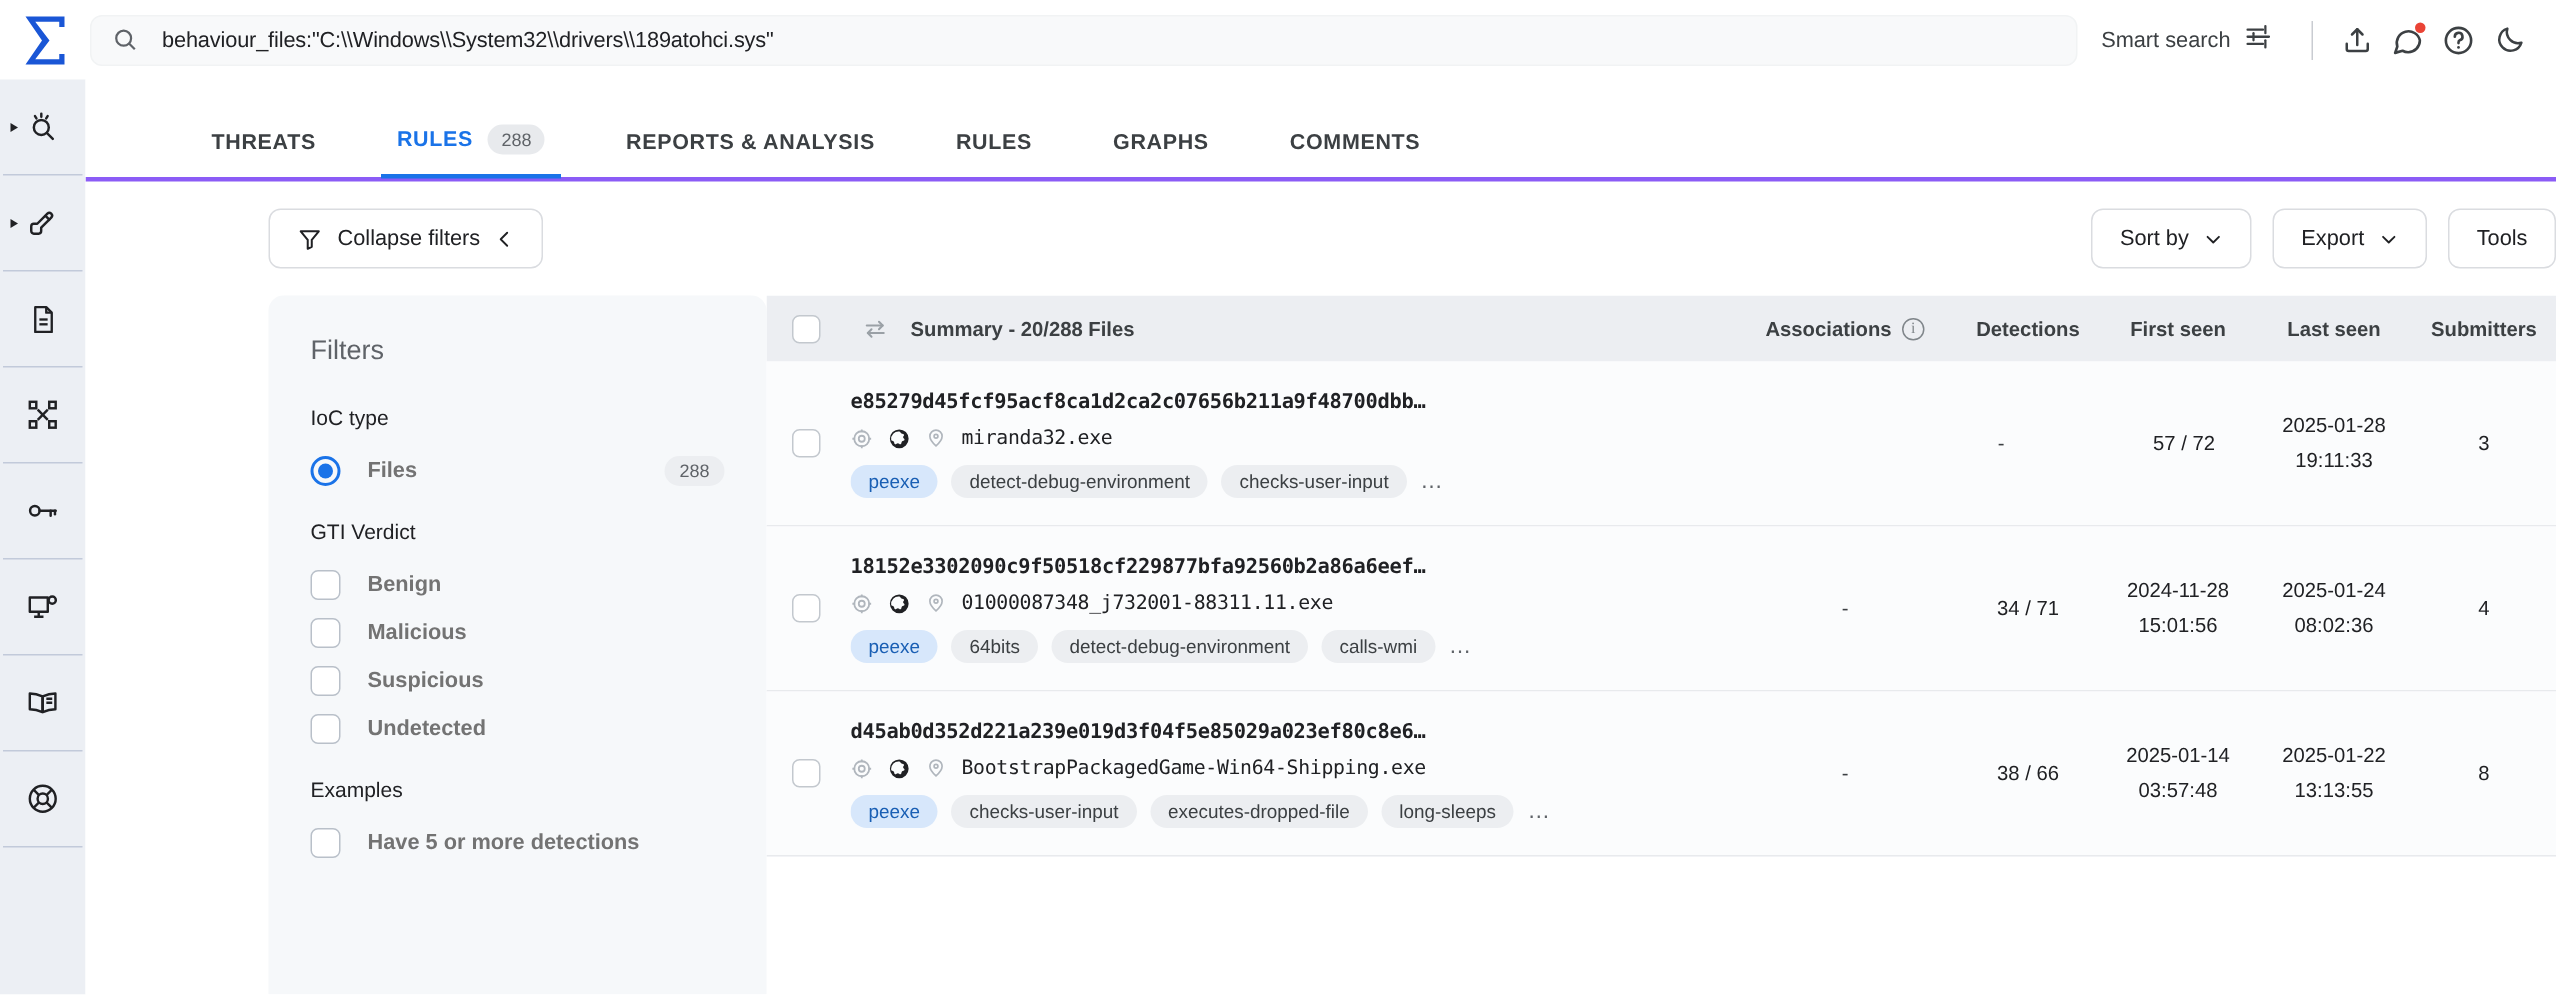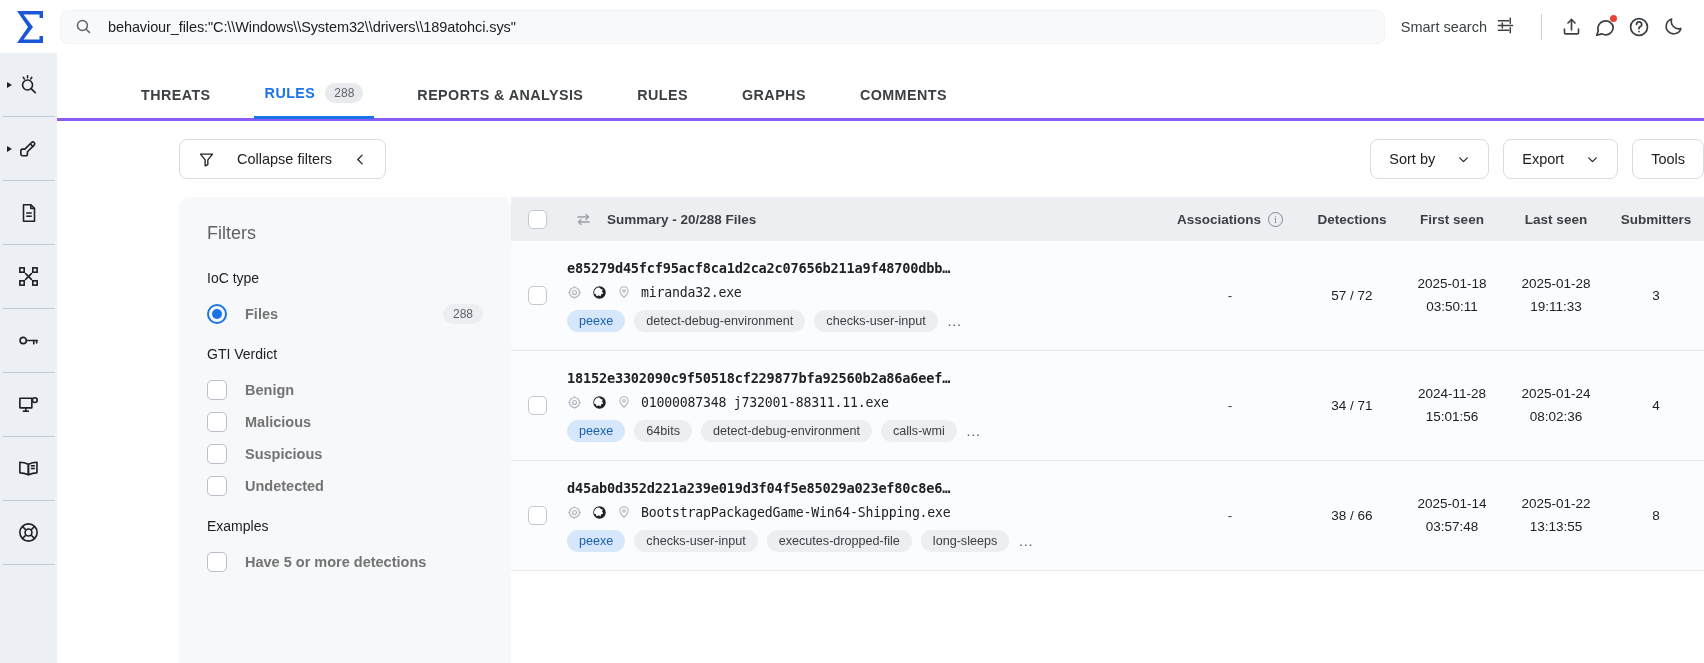--- a/index.html
+++ b/index.html
@@ -106,21 +106,21 @@
     font-size: 12px; font-weight: normal; letter-spacing: 0;
   }
 
   .toolbar {
     height: 76px; min-height: 76px;
     display: flex; align-items: center;
     padding: 0 0 0 122px;
   }
   .btn {
     height: 40px; border: 1px solid #dadce0; border-radius: 8px;
-    background: #ffffff; display: flex; align-items: center; gap: 22px;
+    background: #ffffff; display: flex; align-items: center; gap: 10px;
     padding: 12px 18px; font-size: 14.5px; color: #202124; cursor: pointer;
     white-space: nowrap;
   }
   .toolbar-right { margin-left: auto; display: flex; gap: 14px; padding-right: 0; }
 
   .content { flex: 1; display: flex; min-height: 0; padding-left: 122px; }
 
   
   .filters {
     width: 332px; min-width: 332px;
@@ -525,24 +525,20 @@
               <div class="tags">
                 <span class="tag hl">peexe</span>
                 <span class="tag">detect-debug-environment</span>
                 <span class="tag">checks-user-input</span>
                 <span class="tag-more">…</span>
               </div>
             </div>
             <div class="c-assoc">-</div>
             <div class="c-det">57 / 72</div>
             <div class="c-date">
-              <div>2025-01-18</div>
-              <div>03:50:11</div>
-            </div>
-            <div class="c-date">
               <div>2025-01-28</div>
               <div>19:11:33</div>
             </div>
             <div class="c-sub">3</div>
           </div>
 
           <div class="trow">
             <div class="col-chk">
               <span class="tchk"></span>
             </div>

